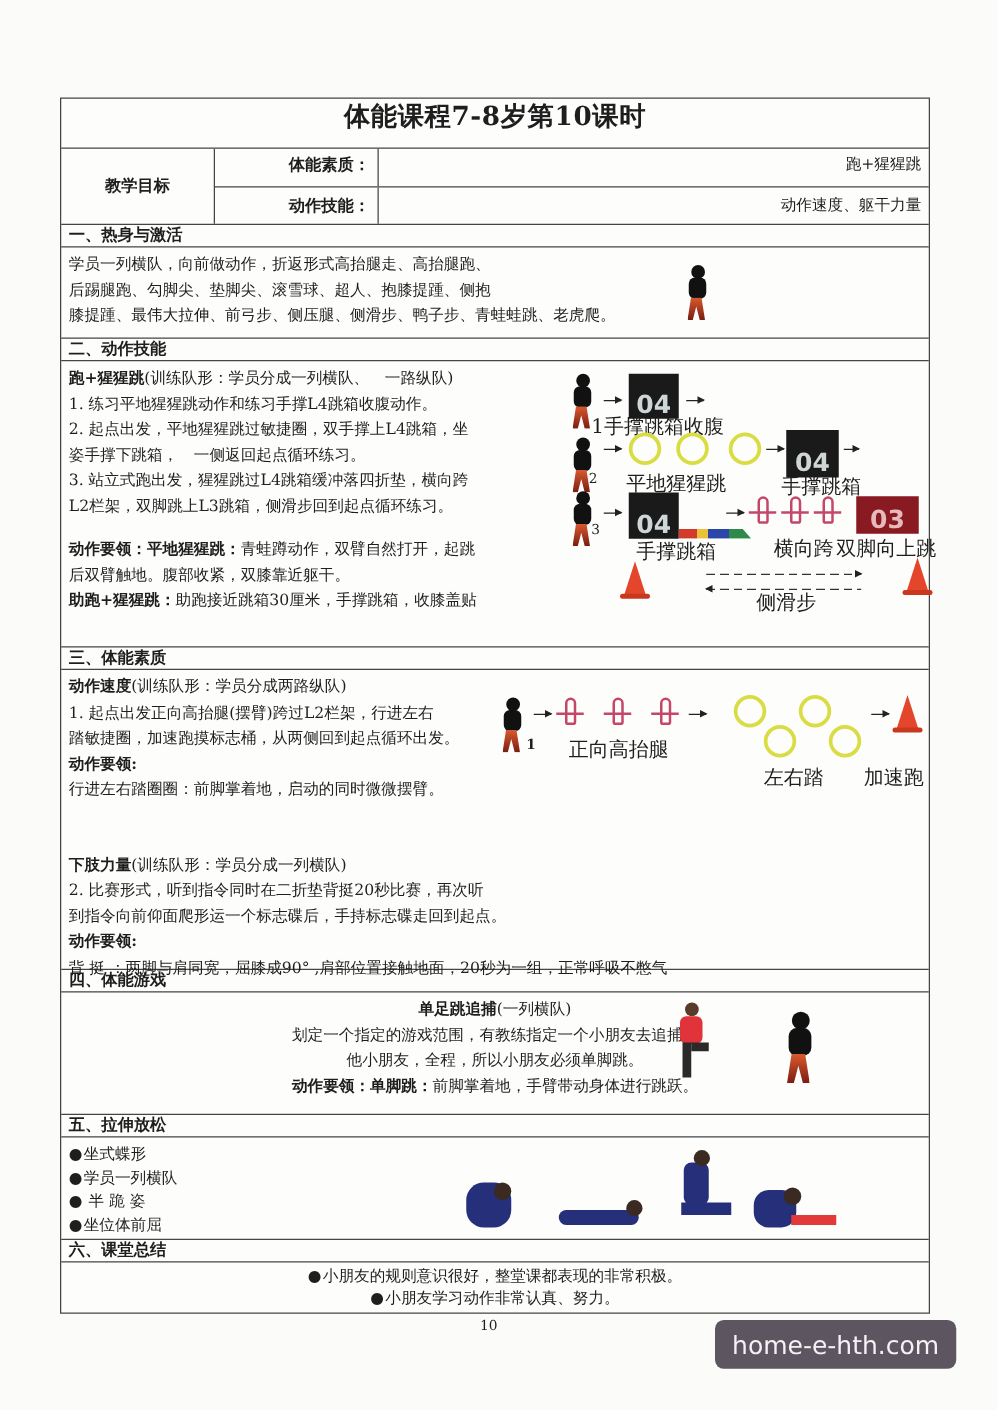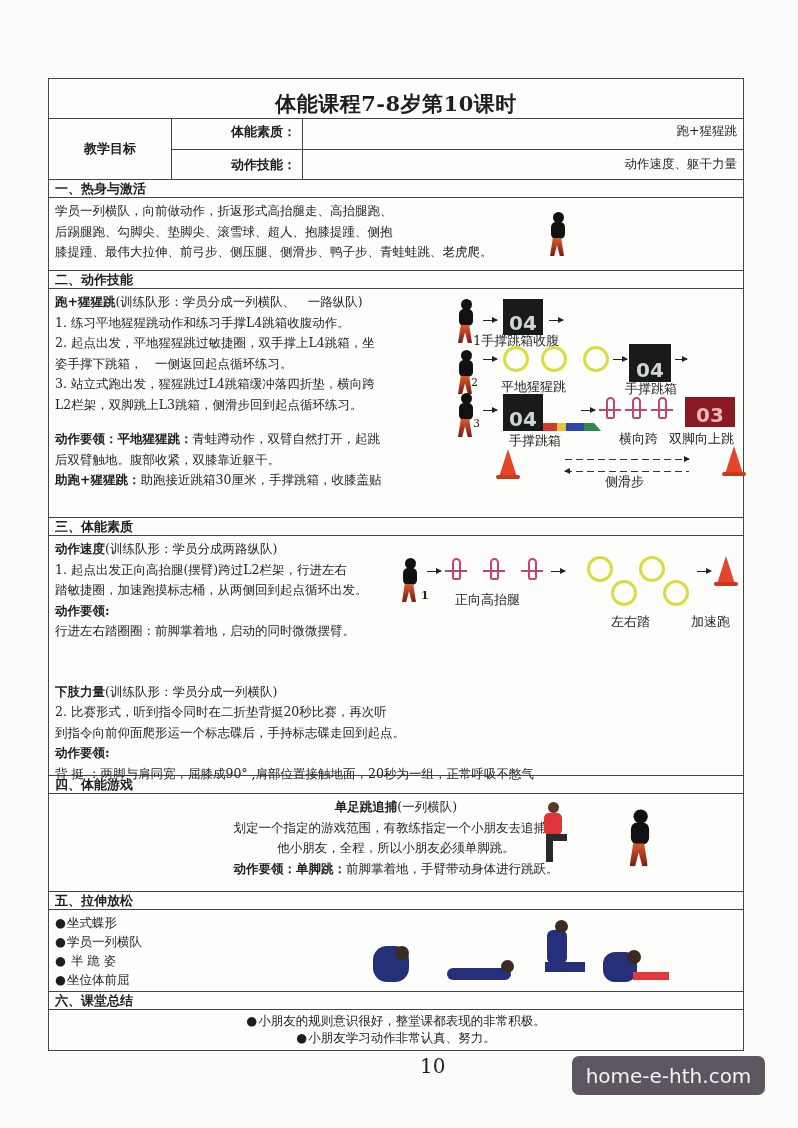--- a/index.html
+++ b/index.html
@@ -7,21 +7,21 @@
     width: 798px; height: 1128px; background: #fbfcfa;
     font-family: "DejaVu Serif", "Liberation Serif", serif;
     color: #1e1e1e; position: relative; overflow: hidden;
   }
   .page {
     position: absolute; left: 48px; top: 78px; width: 696px;
     border: 1px solid #444; background: #fdfefc;
   }
   .row { border-bottom: 1px solid #444; position: relative; }
   .row:last-child { border-bottom: none; text-align: center; }
-  .title-row { height: 40px; display: flex; align-items: flex-end; justify-content: center; }
+  .title-row { height: 40px; display: flex; align-items: flex-start; justify-content: center; }
   .title { font-size: 21px; font-weight: bold; letter-spacing: 0.5px; }
   .goal-row { display: flex; height: 61px; }
   .goal-label { width: 123px; border-right: 1px solid #444; display: flex; align-items: center; justify-content: center; font-size: 13px; font-weight: bold; }
   .goal-grid { flex: 1; display: flex; flex-direction: column; }
   .goal-line { flex: 1; display: flex; text-align: right; }
   .goal-line + .goal-line { border-top: 1px solid #444; }
   .goal-key { width: 131px; border-right: 1px solid #444; padding: 4px 6px; font-size: 13px; font-weight: bold; }
   .goal-line:last-child .goal-key, .goal-line:last-child .goal-val { padding-top: 6px; }
   .goal-val { flex: 1; padding: 4px 6px; font-size: 12.5px; }
   .sec-head { height: 18px; font-size: 13px; font-weight: bold; padding: 0 6px; line-height: 18px; }
@@ -37,30 +37,30 @@
   .ring { position: absolute; width: 26px; height: 26px; border-radius: 50%; border: 3px solid #dadc44; }
   .arrow { position: absolute; height: 1px; background: #222; }
   .arrow::after { content: ""; position: absolute; right: -1px; top: -3px; border-left: 6px solid #222; border-top: 3.5px solid transparent; border-bottom: 3.5px solid transparent; }
   .arrow.left::after { right: auto; left: -1px; border-left: none; border-right: 6px solid #222; }
   .arrow.dash { background: repeating-linear-gradient(90deg, #333 0 7px, transparent 7px 11px); }
   .hurdle { position: absolute; width: 22px; height: 24px; }
   .hurdle .bar { position: absolute; left: 0; top: 12px; width: 22px; height: 2px; background: #c4476a; }
   .hurdle .loop { position: absolute; left: 7px; top: 0; width: 9px; height: 22px; border: 2px solid #c4476a; border-radius: 6px 6px 3px 3px; }
   .cone { position: absolute; width: 0; height: 0; border-left: 9px solid transparent; border-right: 9px solid transparent; border-bottom: 28px solid #e3462a; }
   .cone::after { content: ""; position: absolute; left: -12px; top: 26px; width: 24px; height: 4px; background: #c9381e; border-radius: 2px; }
-  .lbl { position: absolute; font-size: 13px; white-space: nowrap; }
+  .lbl { position: absolute; font-size: 16px; white-space: nowrap; }
   .mat { position: absolute; height: 8px; background: linear-gradient(90deg, #d23a2a 0 25%, #e9c23a 25% 40%, #2b45a8 40% 70%, #2d8a4a 70% 100%); clip-path: polygon(0 0, 88% 0, 100% 100%, 0 100%); }
   .person { position: absolute; }
   .watermark {
     position: absolute; left: 572px; top: 1056px; width: 193px; height: 39px;
     background: #5d5660; border-radius: 7px; color: #f4f2f4;
     font-family: "DejaVu Sans", sans-serif; font-size: 20px;
     display: flex; align-items: center; justify-content: center;
   }
-  .page-num { position: absolute; left: 384px; top: 1054px; font-size: 20px; margin-left: 36px; }
+  .page-num { position: absolute; left: 384px; top: 1054px; font-size: 11px; }
   ul.bullets { list-style: none; }
   ul.bullets li::before { content: "●"; margin-right: 1px; }
 </style>
 </head>
 <body>
 
 <div class="page">
 
   <div class="row title-row">
     <div class="title">体能课程7-8岁第10课时</div>

